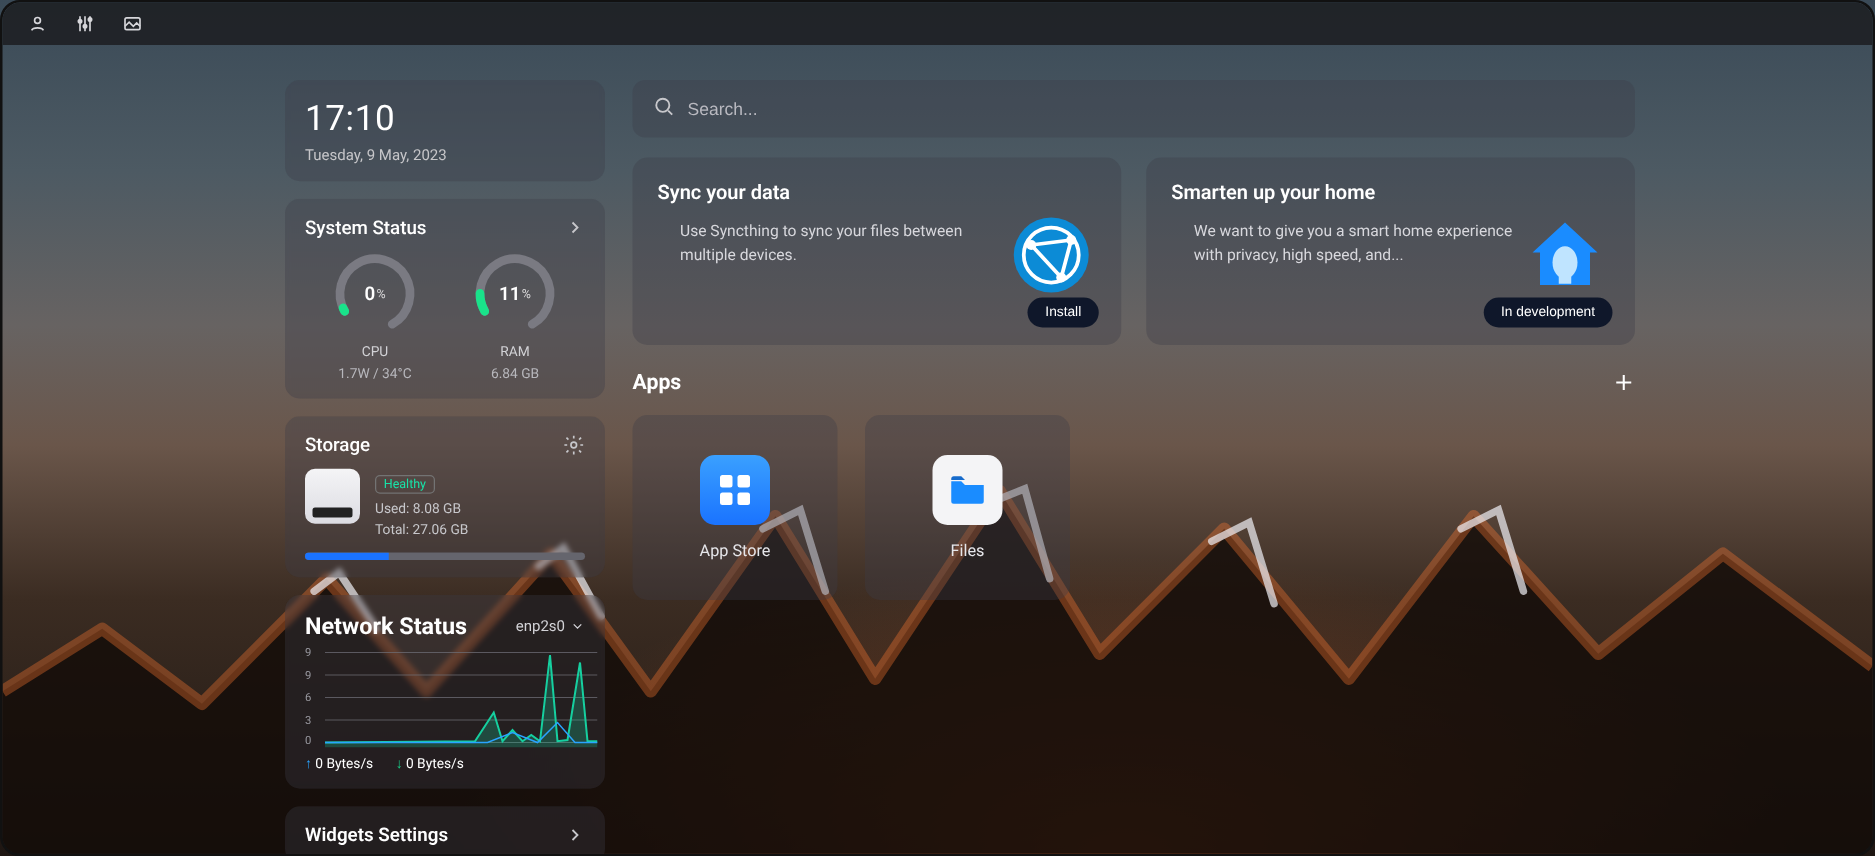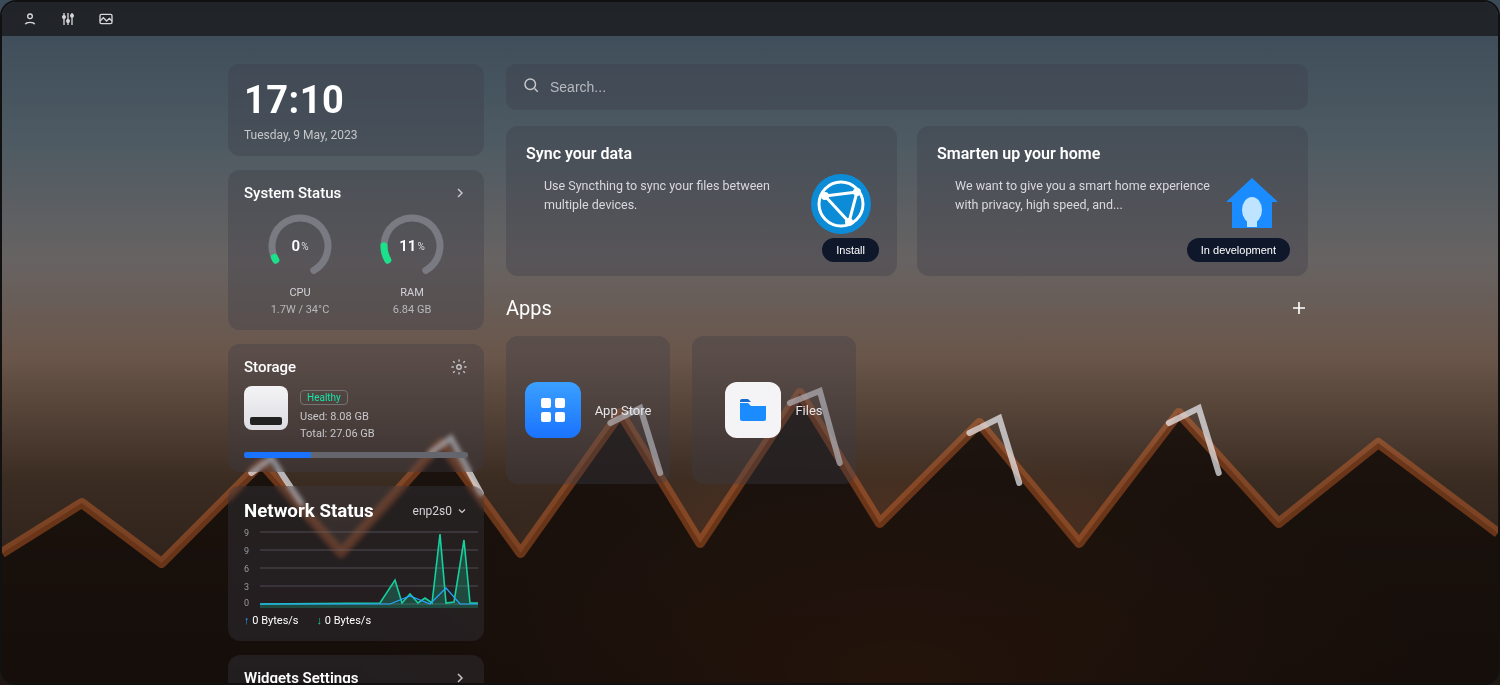--- a/index.html
+++ b/index.html
@@ -37,21 +37,21 @@
 
   
   .leftcol { width: 256px; display: flex; flex-direction: column; gap: 14px; }
   .card {
     background: rgba(60,60,72,0.35);
     border-radius: 12px;
     backdrop-filter: blur(2px);
     padding: 14px 16px;
     position: relative;
   }
-  .time { font-size: 38px; font-weight: 700; letter-spacing: 0.5px; }
+  .time { font-size: 28px; font-weight: 400; letter-spacing: 0.5px; }
   .date { font-size: 12px; color: #c6c6c9; margin-top: 6px; }
 
   .section-head { display: flex; align-items: center; justify-content: space-between; }
   .section-head h3 { font-size: 15px; font-weight: 500; }
   .chev { width: 16px; height: 16px; color: #c7c7cb; }
 
   .gauges { display: flex; justify-content: space-around; margin-top: 8px; }
   .gauge-wrap { display: flex; flex-direction: column; align-items: center; gap: 4px; }
   .gauge { width: 72px; height: 72px; position: relative; }
   .gauge svg { transform: rotate(-210deg); }
@@ -88,25 +88,25 @@
   .searchbar input::placeholder { color:#b9b9c0; }
 
   .promo-row { display:flex; gap:20px; }
   .promo { flex:1; background: rgba(60,60,72,0.35); border-radius:12px; padding:18px 20px 16px; position:relative; min-height:150px; }
   .promo h4 { font-size:16px; font-weight:600; margin-bottom:14px; }
   .promo p { font-size:12.5px; color:#d8d8dd; max-width:260px; line-height:1.5; margin-left:18px; }
   .promo .picon { position:absolute; right:24px; top:46px; width:64px; height:64px; }
   .promo .pill { position:absolute; right:18px; bottom:14px; background:#0f172a; color:#fff; font-size:11px; padding:6px 14px; border-radius:14px; border:none; cursor:pointer; }
 
   .apps-head { display:flex; align-items:center; justify-content:space-between; margin-top:4px; }
-  .apps-head h3 { font-size:20px; font-weight:400; }
+  .apps-head h3 { font-size:17px; font-weight:700; }
   .plus { width:18px; height:18px; color:#fff; }
 
   .apps-row { display:flex; gap:22px; }
-  .app-tile { width:164px; height:148px; background: rgba(60,60,72,0.35); border-radius:12px; display:flex; flex-direction:row; align-items:center; justify-content:center; gap:14px; }
+  .app-tile { width:164px; height:148px; background: rgba(60,60,72,0.35); border-radius:12px; display:flex; flex-direction:column; align-items:center; justify-content:center; gap:14px; }
   .app-icon { width:56px; height:56px; border-radius:12px; display:flex; align-items:center; justify-content:center; }
   .app-icon.blue { background: linear-gradient(180deg,#3aa0ff,#1a73ff); }
   .app-icon.white { background: #f4f4f6; }
   .app-label { font-size:13px; color:#e6e6ea; }
 
   
   .mountains {
     position:absolute; left:0; right:0; bottom:0; height:330px; pointer-events:none;
     border-bottom-left-radius:14px; border-bottom-right-radius:14px; overflow:hidden;
   }

